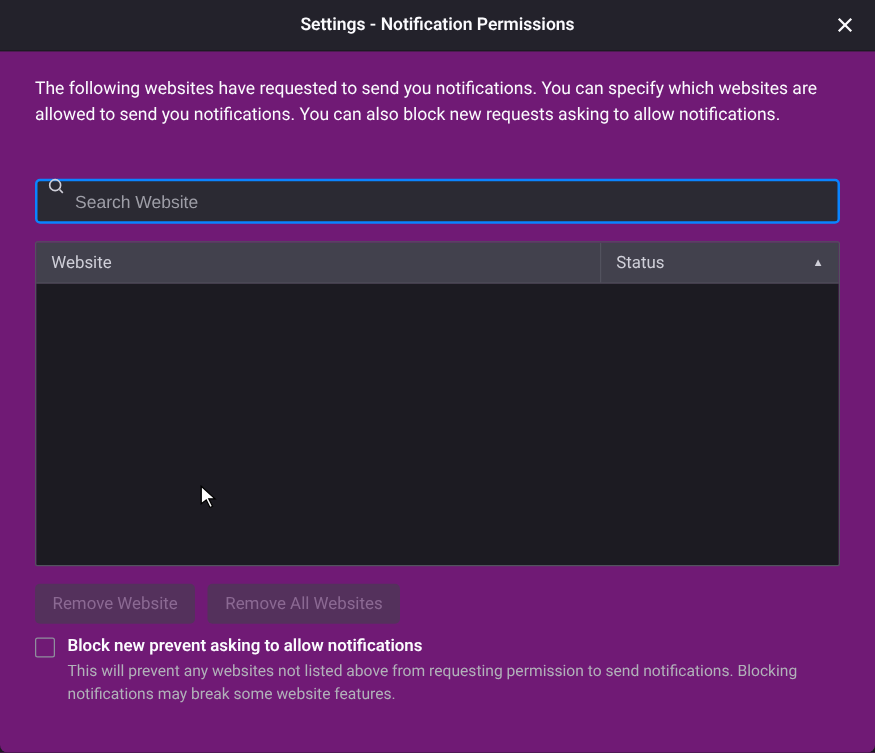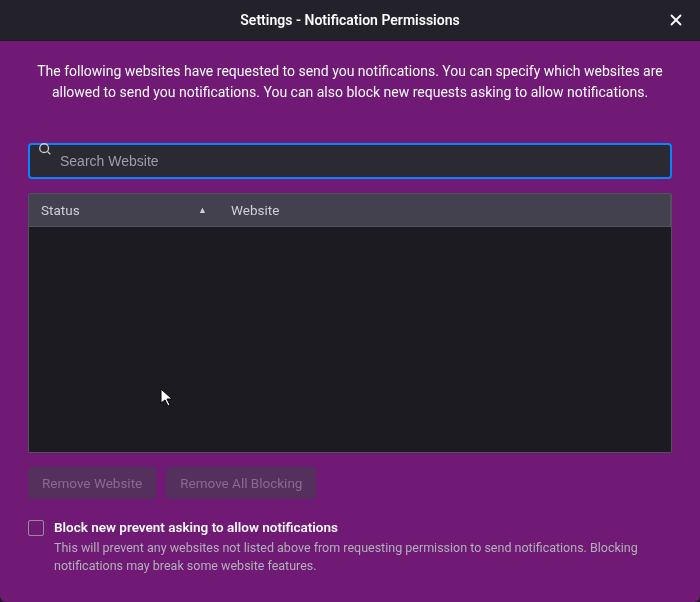--- a/index.html
+++ b/index.html
@@ -58,21 +58,20 @@
       flex: 1;
       padding: 20px 28px;
       display: flex;
       flex-direction: column;
     }
     .description {
       font-size: 14px;
       line-height: 1.5;
       color: #fbfbfe;
       margin-bottom: 16px;
-      text-align: center;
     }
     .search-wrapper {
       position: relative;
       margin-bottom: 14px;
     }
     .search-icon {
       position: absolute;
       left: 10px;
       top: 50%;
       transform: translateY(-50%);
@@ -126,21 +125,21 @@
       font-size: 9px;
       color: #cfcfd8;
     }
     .table-body {
       height: 225px;
       background: #1c1b22;
     }
     .actions-row {
       display: flex;
       gap: 10px;
-      margin-bottom: 20px;
+      margin-bottom: 10px;
     }
     .btn {
       padding: 8px 14px;
       border: none;
       border-radius: 4px;
       font-size: 13.5px;
       cursor: pointer;
       font-family: inherit;
     }
     .btn-secondary {
@@ -223,32 +222,32 @@
     <div class="search-wrapper">
       <svg class="search-icon" viewBox="0 0 16 16" fill="none" stroke="currentColor" stroke-width="1.5">
         <circle cx="7" cy="7" r="5"></circle>
         <line x1="11" y1="11" x2="14" y2="14"></line>
       </svg>
       <input type="text" class="search-input" placeholder="Search Website" style="">
     </div>
 
     <div class="table-container">
       <div class="table-header">
+        <div class="th th-website">Website</div>
         <div class="th th-status">
           <span>Status</span>
           <span class="sort-arrow">▲</span>
         </div>
-        <div class="th th-website">Website</div>
       </div>
       <div class="table-body"></div>
     </div>
 
     <div class="actions-row">
       <button class="btn btn-secondary disabled">Remove Website</button>
-      <button class="btn btn-secondary disabled">Remove All Blocking</button>
+      <button class="btn btn-secondary disabled">Remove All Websites</button>
     </div>
 
     <div class="checkbox-section">
       <div class="checkbox"></div>
       <div class="checkbox-content">
         <span class="checkbox-label">Block new prevent asking to allow notifications</span>
         <div class="checkbox-help">This will prevent any websites not listed above from requesting permission to send notifications. Blocking notifications may break some website features.</div>
       </div>
     </div>
 

